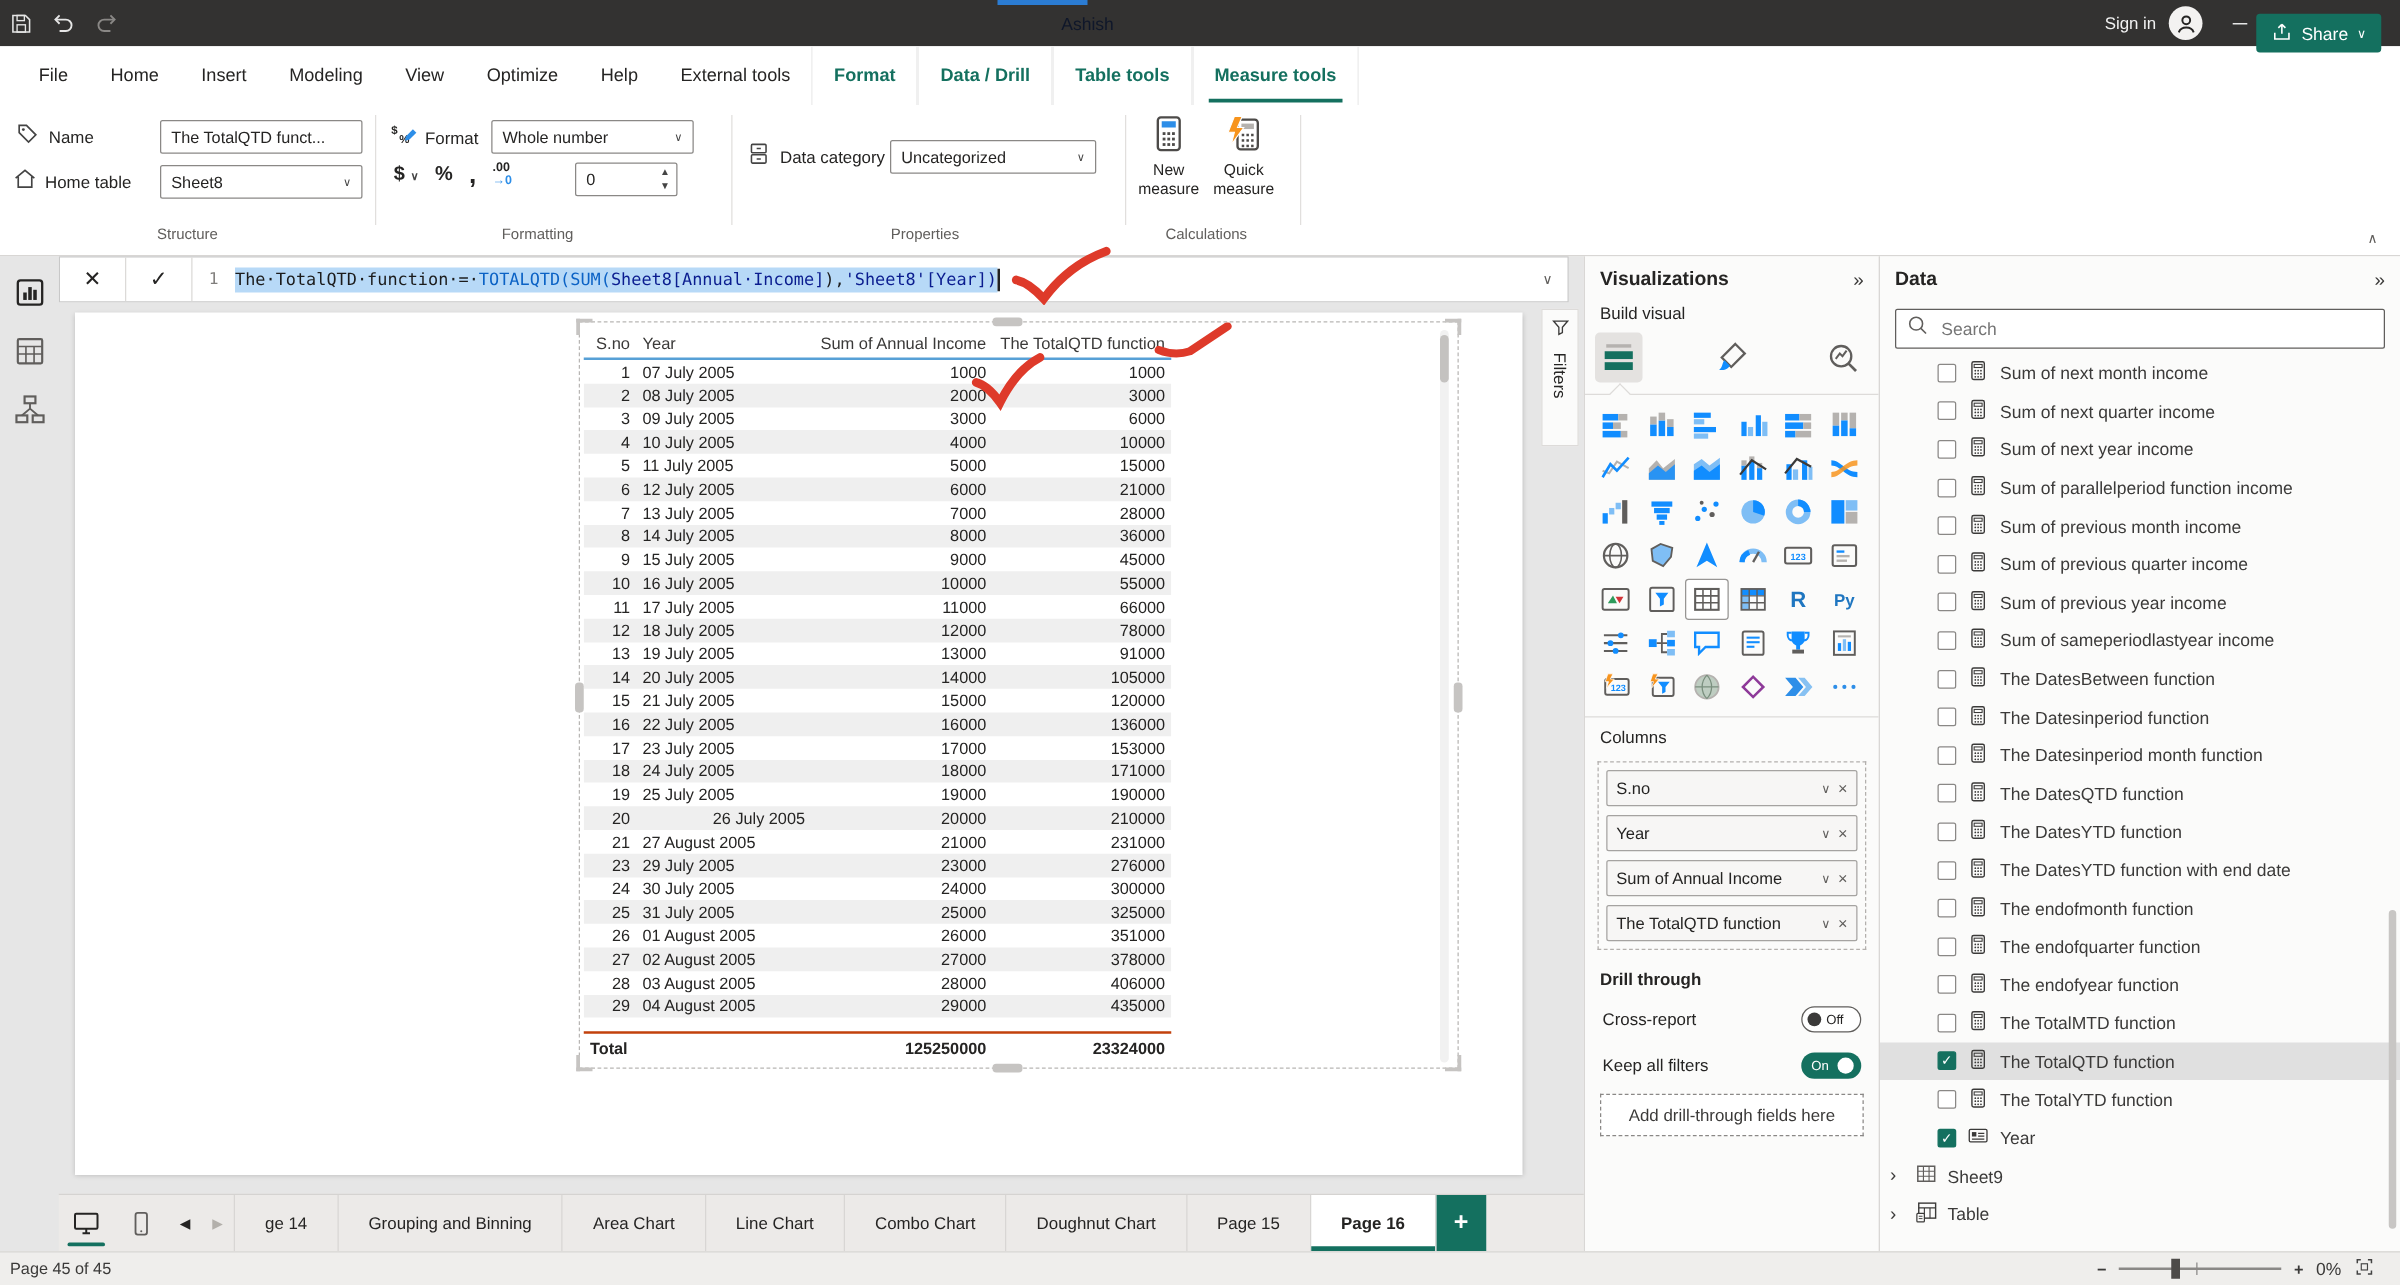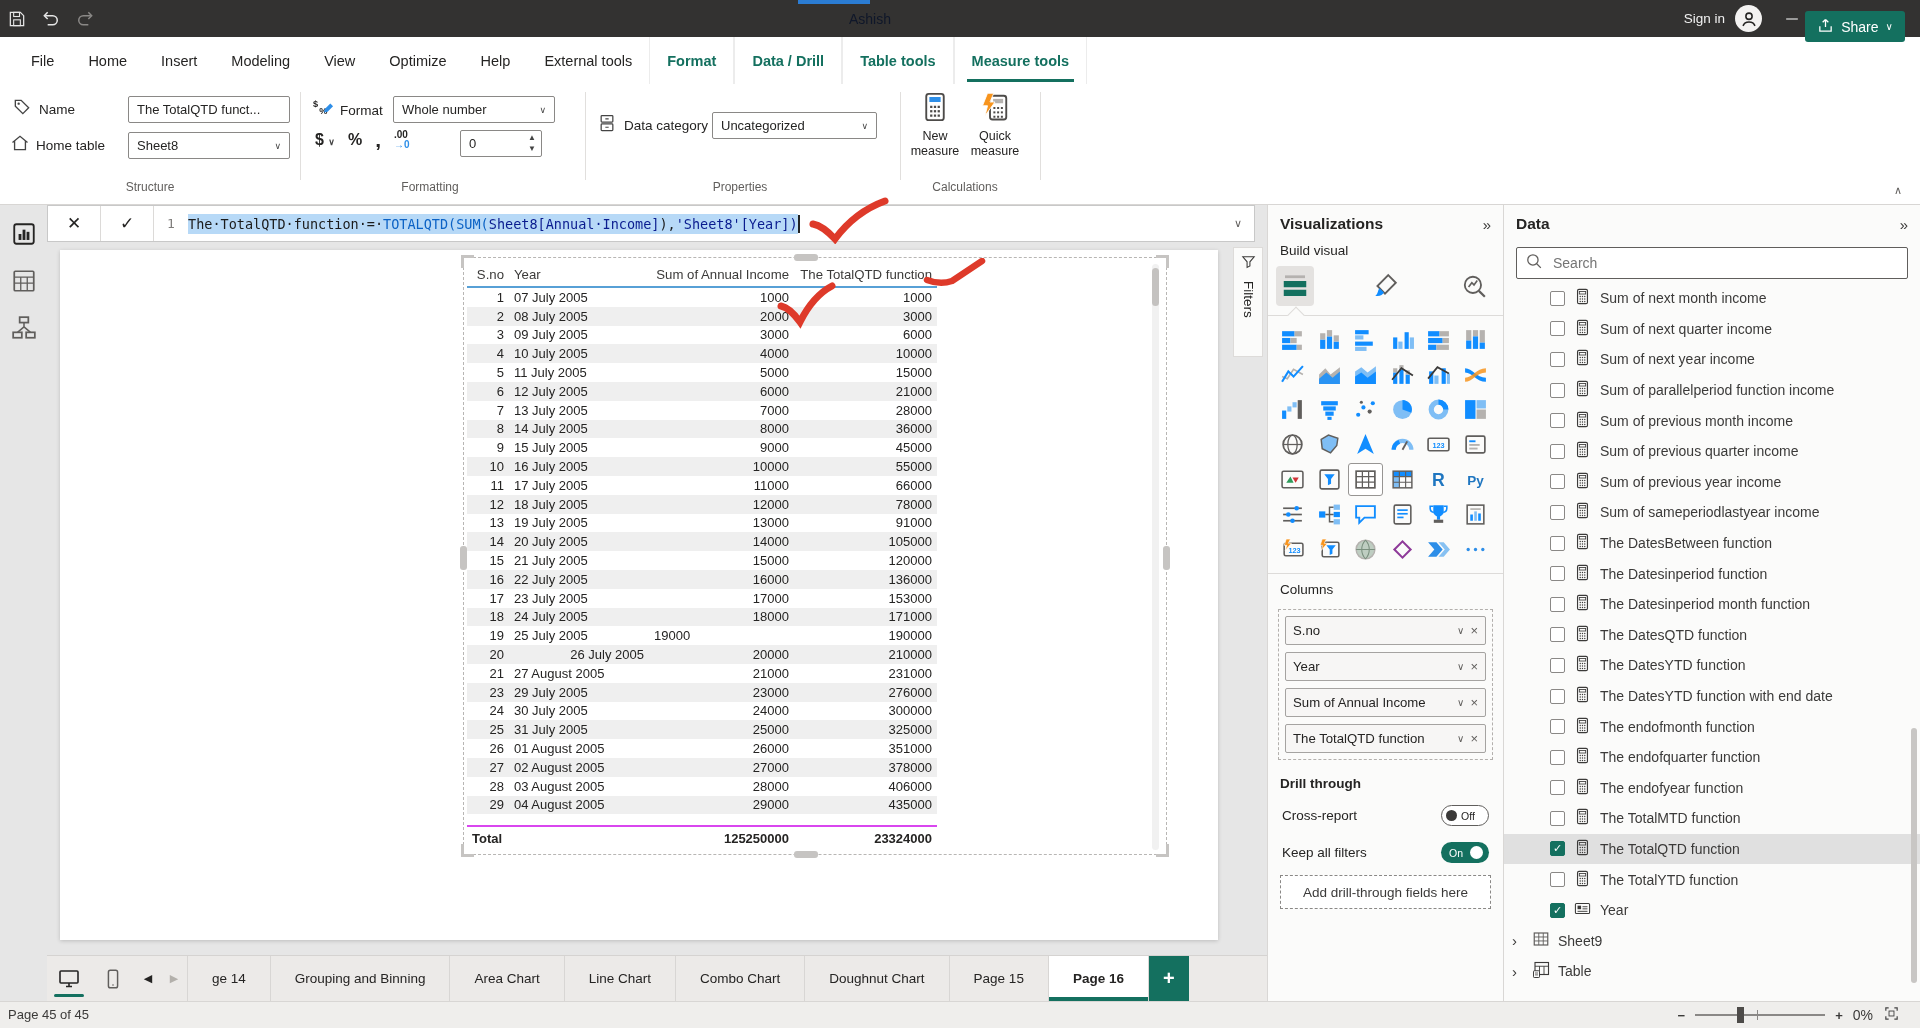--- a/index.html
+++ b/index.html
@@ -48,21 +48,21 @@
   #visual-frame{left:416px;top:15px;width:704px;height:598px;border:1px dashed #b8b6b4;box-sizing:border-box;background:#fff;}
   .handle{position:absolute;background:#c6c4c2;border-radius:3px;}
   .cornerL{position:absolute;width:10px;height:10px;}
   
   #tbl{left:3px;top:4px;width:470px;font-size:13px;color:#252423;}
   #tbl .hrow{display:flex;font-size:13.2px;color:#3b3a39;border-bottom:2px solid #57a0d6;height:24px;align-items:center;}
   #tbl .cell{padding:0 5px;box-sizing:border-box;overflow:hidden;white-space:nowrap;}
   #tbl-body{height:537px;overflow:hidden;}
   #tbl .drow{display:flex;height:18.8px;align-items:center;}
   #tbl .drow:nth-child(even){background:#efefef;}
-  #tbl .trow{display:flex;height:22px;align-items:center;font-weight:bold;border-top:2px solid #d946ef;}
+  #tbl .trow{display:flex;height:22px;align-items:center;font-weight:bold;border-top:2px solid #c2410c;}
   .c0{width:42px;text-align:right;}
   .c1{width:140px;text-align:left;}
   .c2{width:145px;text-align:right;}
   .c3{width:143px;text-align:right;}
   #visual-scrollbar{left:688px;top:6px;width:7px;height:586px;background:#f1f1f1;border-radius:4px;}
   #visual-scroll-thumb{left:0;top:4px;width:7px;height:38px;background:#c4c2c0;border-radius:4px;}
   
   #filters-strip{left:1186px;top:5px;width:30px;height:110px;background:#fbfbfa;border:1px solid #dddbd9;box-sizing:border-box;display:flex;flex-direction:column;align-items:center;padding-top:6px;gap:6px;}
   #filters-strip .vtext{writing-mode:vertical-rl;font-size:13.5px;color:#252423;}
   
@@ -452,21 +452,21 @@
             </div>
             <div class="drow">
               <span class="cell c0" style="text-align: right;">18</span>
               <span class="cell c1" style="text-align: left;">24 July 2005</span>
               <span class="cell c2" style="text-align: right;">18000</span>
               <span class="cell c3" style="text-align: right;">171000</span>
             </div>
             <div class="drow">
               <span class="cell c0" style="text-align: right;">19</span>
               <span class="cell c1" style="text-align: left;">25 July 2005</span>
-              <span class="cell c2" style="text-align: left;">19000</span>
+              <span class="cell c2" style="text-align: right;">19000</span>
               <span class="cell c3" style="text-align: right;">190000</span>
             </div>
             <div class="drow">
               <span class="cell c0" style="text-align: right;">20</span>
               <span class="cell c1" style="text-align: right;">26 July 2005</span>
               <span class="cell c2" style="text-align: right;">20000</span>
               <span class="cell c3" style="text-align: right;">210000</span>
             </div>
             <div class="drow">
               <span class="cell c0" style="text-align: right;">21</span>

